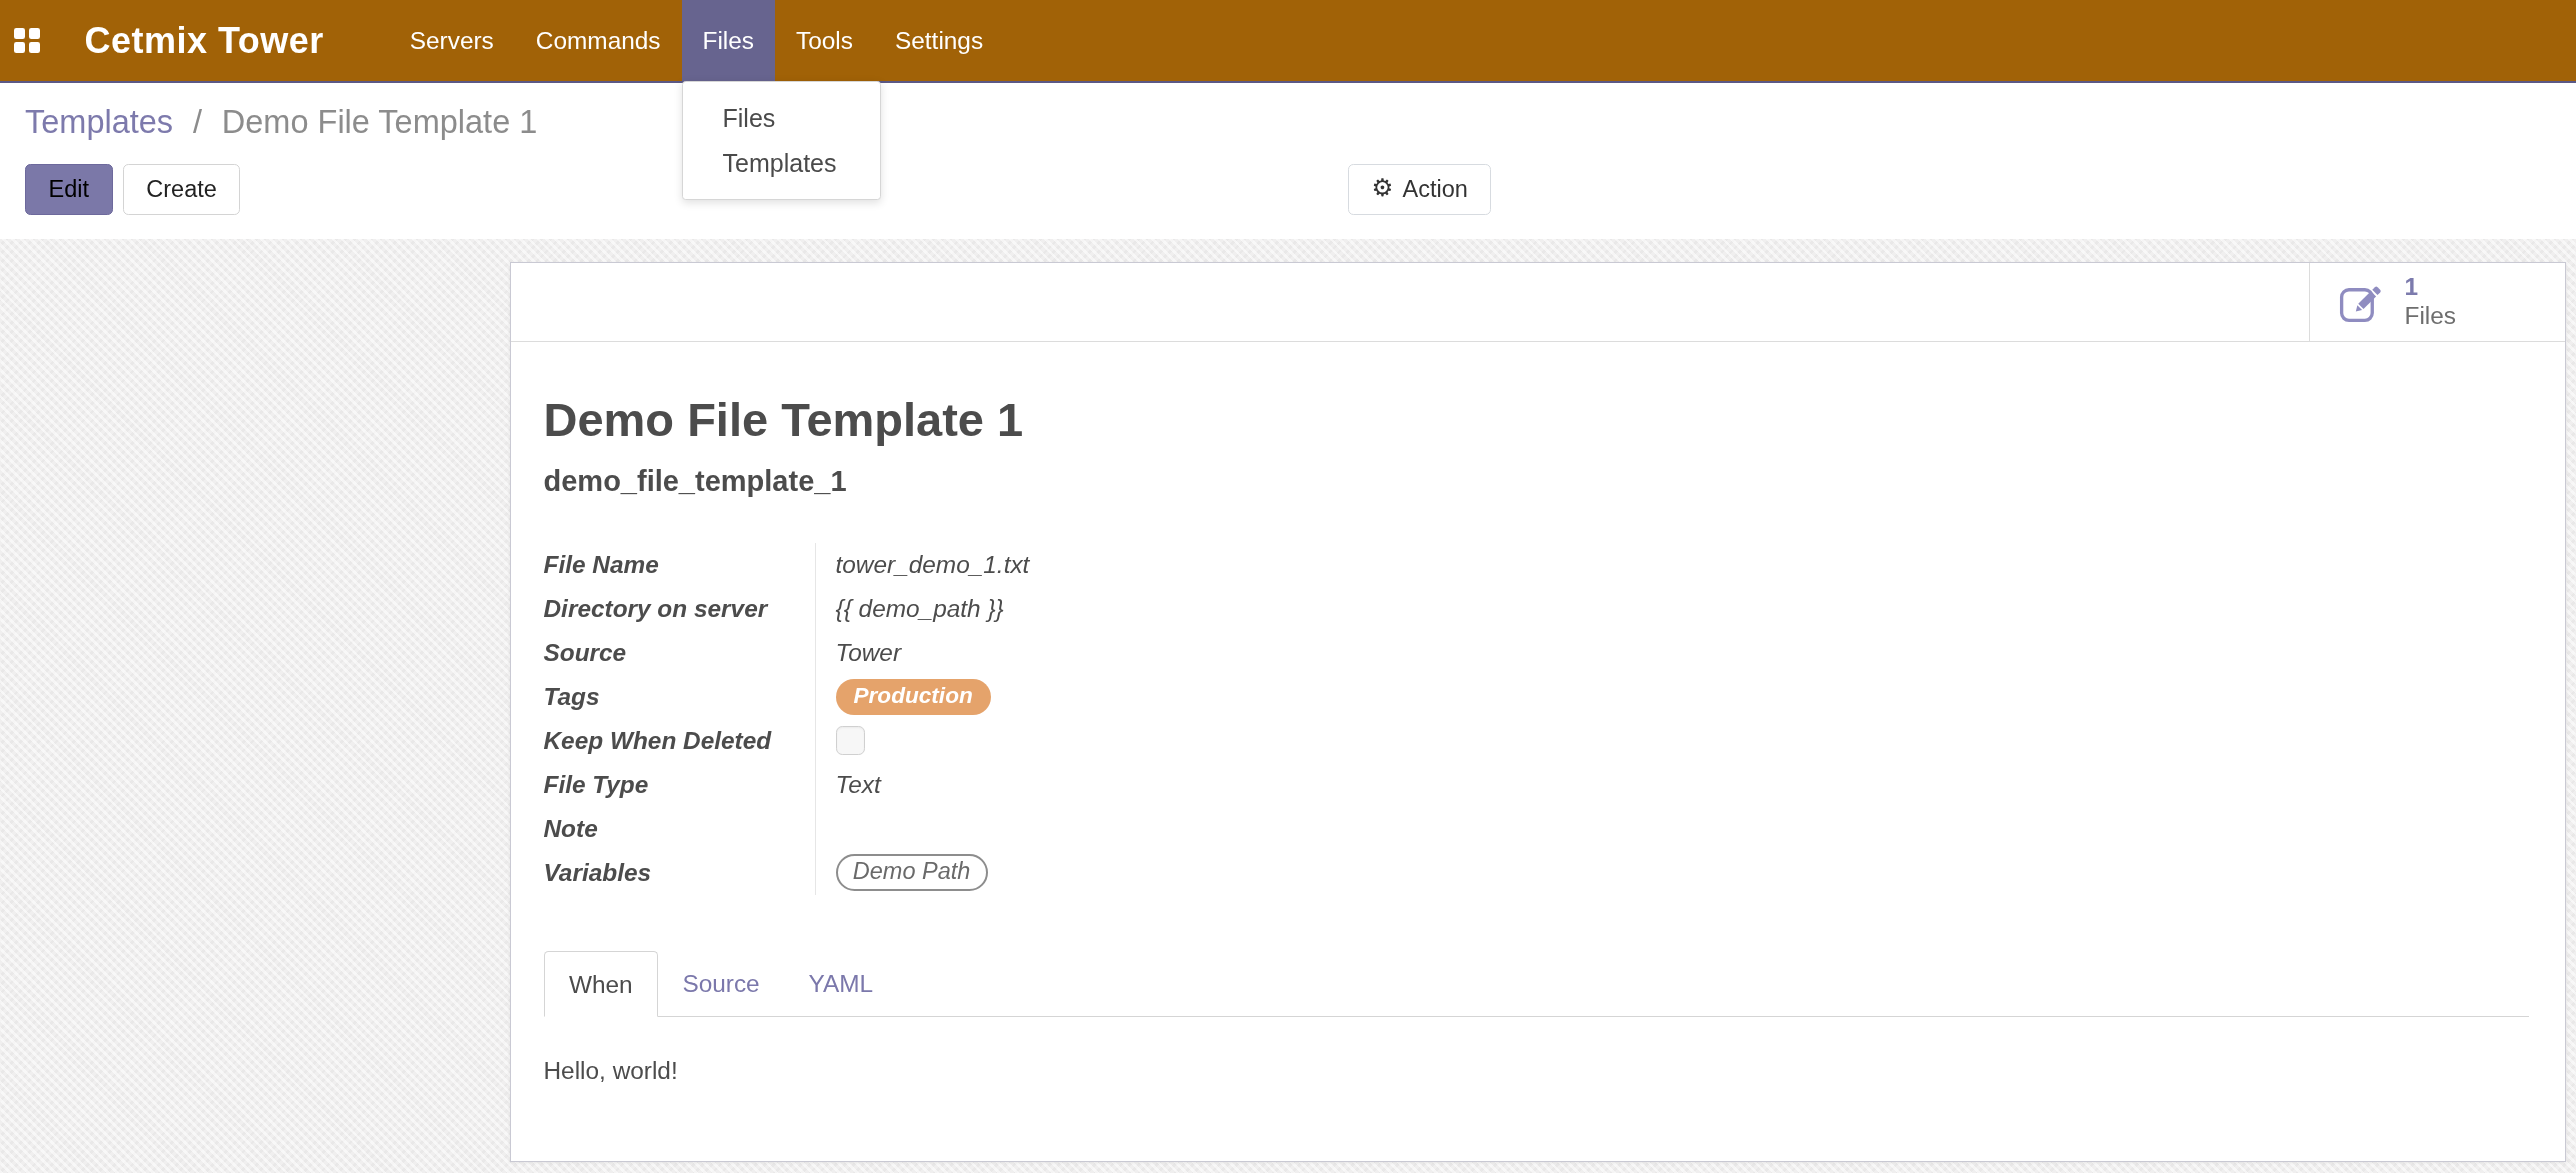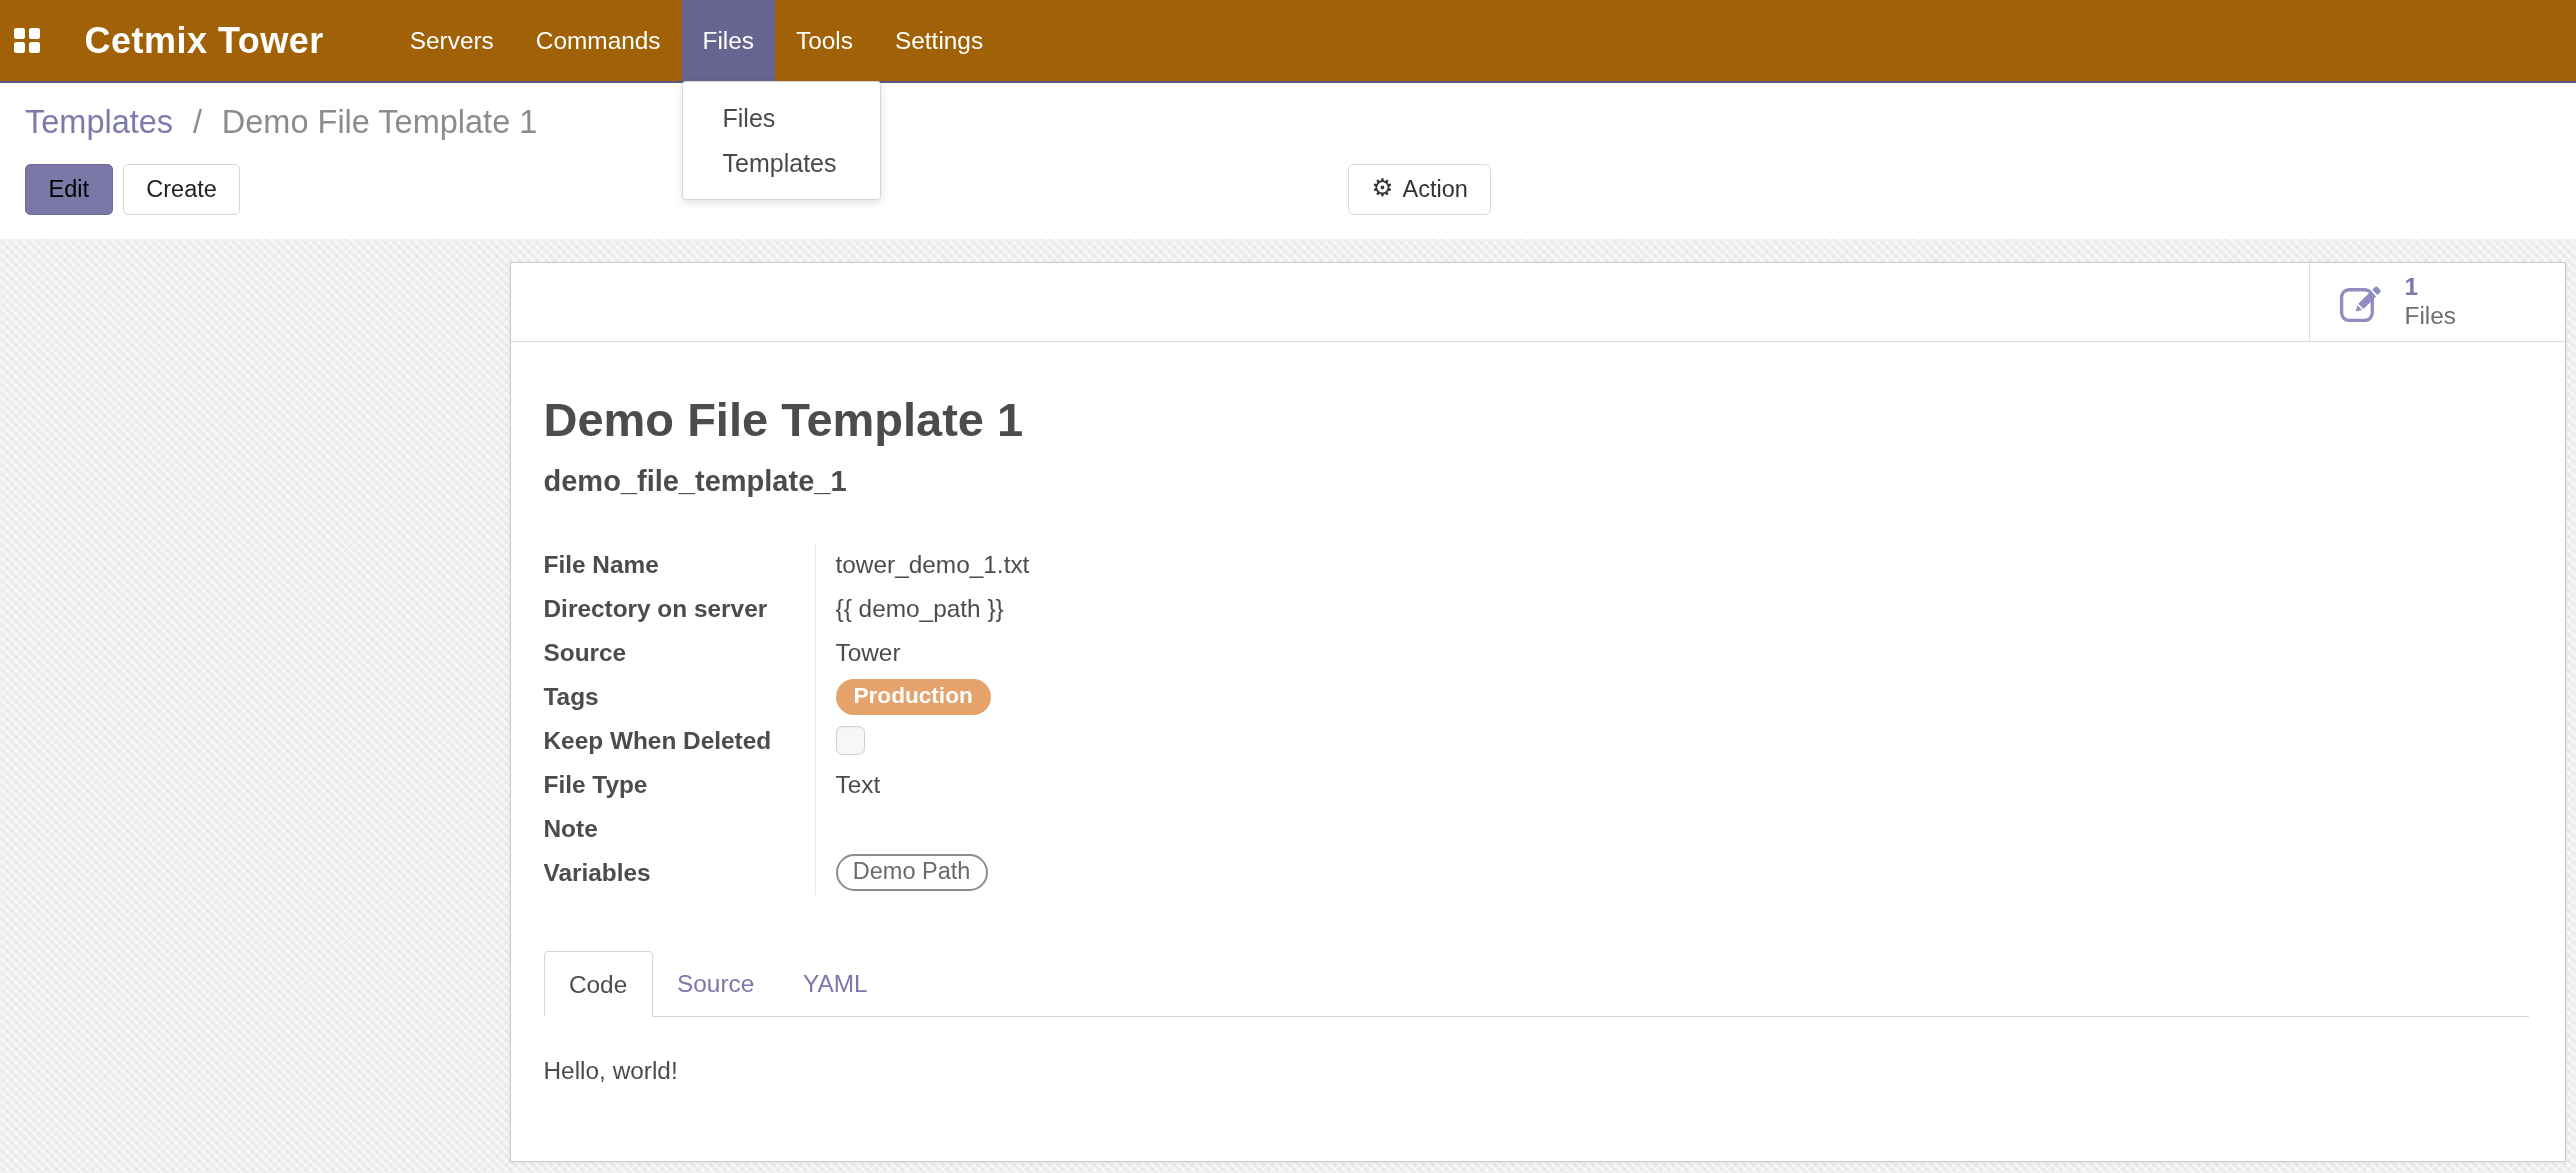--- a/index.html
+++ b/index.html
@@ -74,21 +74,21 @@
     border-left:0.9px solid #dcdcdc;display:flex;align-items:center;
     padding-left:29px;box-sizing:border-box;gap:23.5px;cursor:pointer;background:#fff;
   }
   .stat-text{display:flex;flex-direction:column;line-height:1.18;}
   .stat-count{font-size:24.4px;font-weight:bold;color:#7c7bad;}
   .stat-label{font-size:24.4px;color:#6e6e6e;}
   .sheet-body{padding:0 36px 0 32.5px;}
   .rec-title{font-size:47px;font-weight:bold;margin:51px 0 0 0;color:#4c4c4c;line-height:1.15;}
   .rec-ref{font-size:29px;font-weight:bold;margin:18px 0 0 0;color:#4c4c4c;}
   .fields{margin-top:45px;width:993px;}
-  .field-row{display:flex;align-items:center;min-height:44px;}
+  .field-row{display:flex;align-items:center;min-height:44px;font-style:italic;}
   .field-label{width:271px;font-weight:bold;font-size:24.4px;color:#4c4c4c;flex:0 0 271px;}
   .field-value{
     flex:1;align-self:stretch;display:flex;align-items:center;
     border-left:0.9px solid #e6e6e6;padding-left:20px;font-size:24.4px;color:#4c4c4c;
   }
   .tag-badge{
     background:#e5a36b;color:#fff;border-radius:20px;padding:3.6px 18px 5.4px 18px;
     font-size:22.6px;font-weight:bold;line-height:1.2;
   }
   .checkbox{
@@ -211,21 +211,21 @@
           </div>
           <div class="field-row">
             <span class="field-label">Variables</span>
             <span class="field-value">
               <span class="var-pill">Demo Path</span>
             </span>
           </div>
         </div>
 
         <div class="tabs">
-          <span class="tab active">Code</span>
+          <span class="tab active">When</span>
           <span class="tab">Source</span>
           <span class="tab">YAML</span>
         </div>
         <div class="tab-content">Hello, world!</div>
       </div>
 
     </div>
   </div>
 
 </div>

